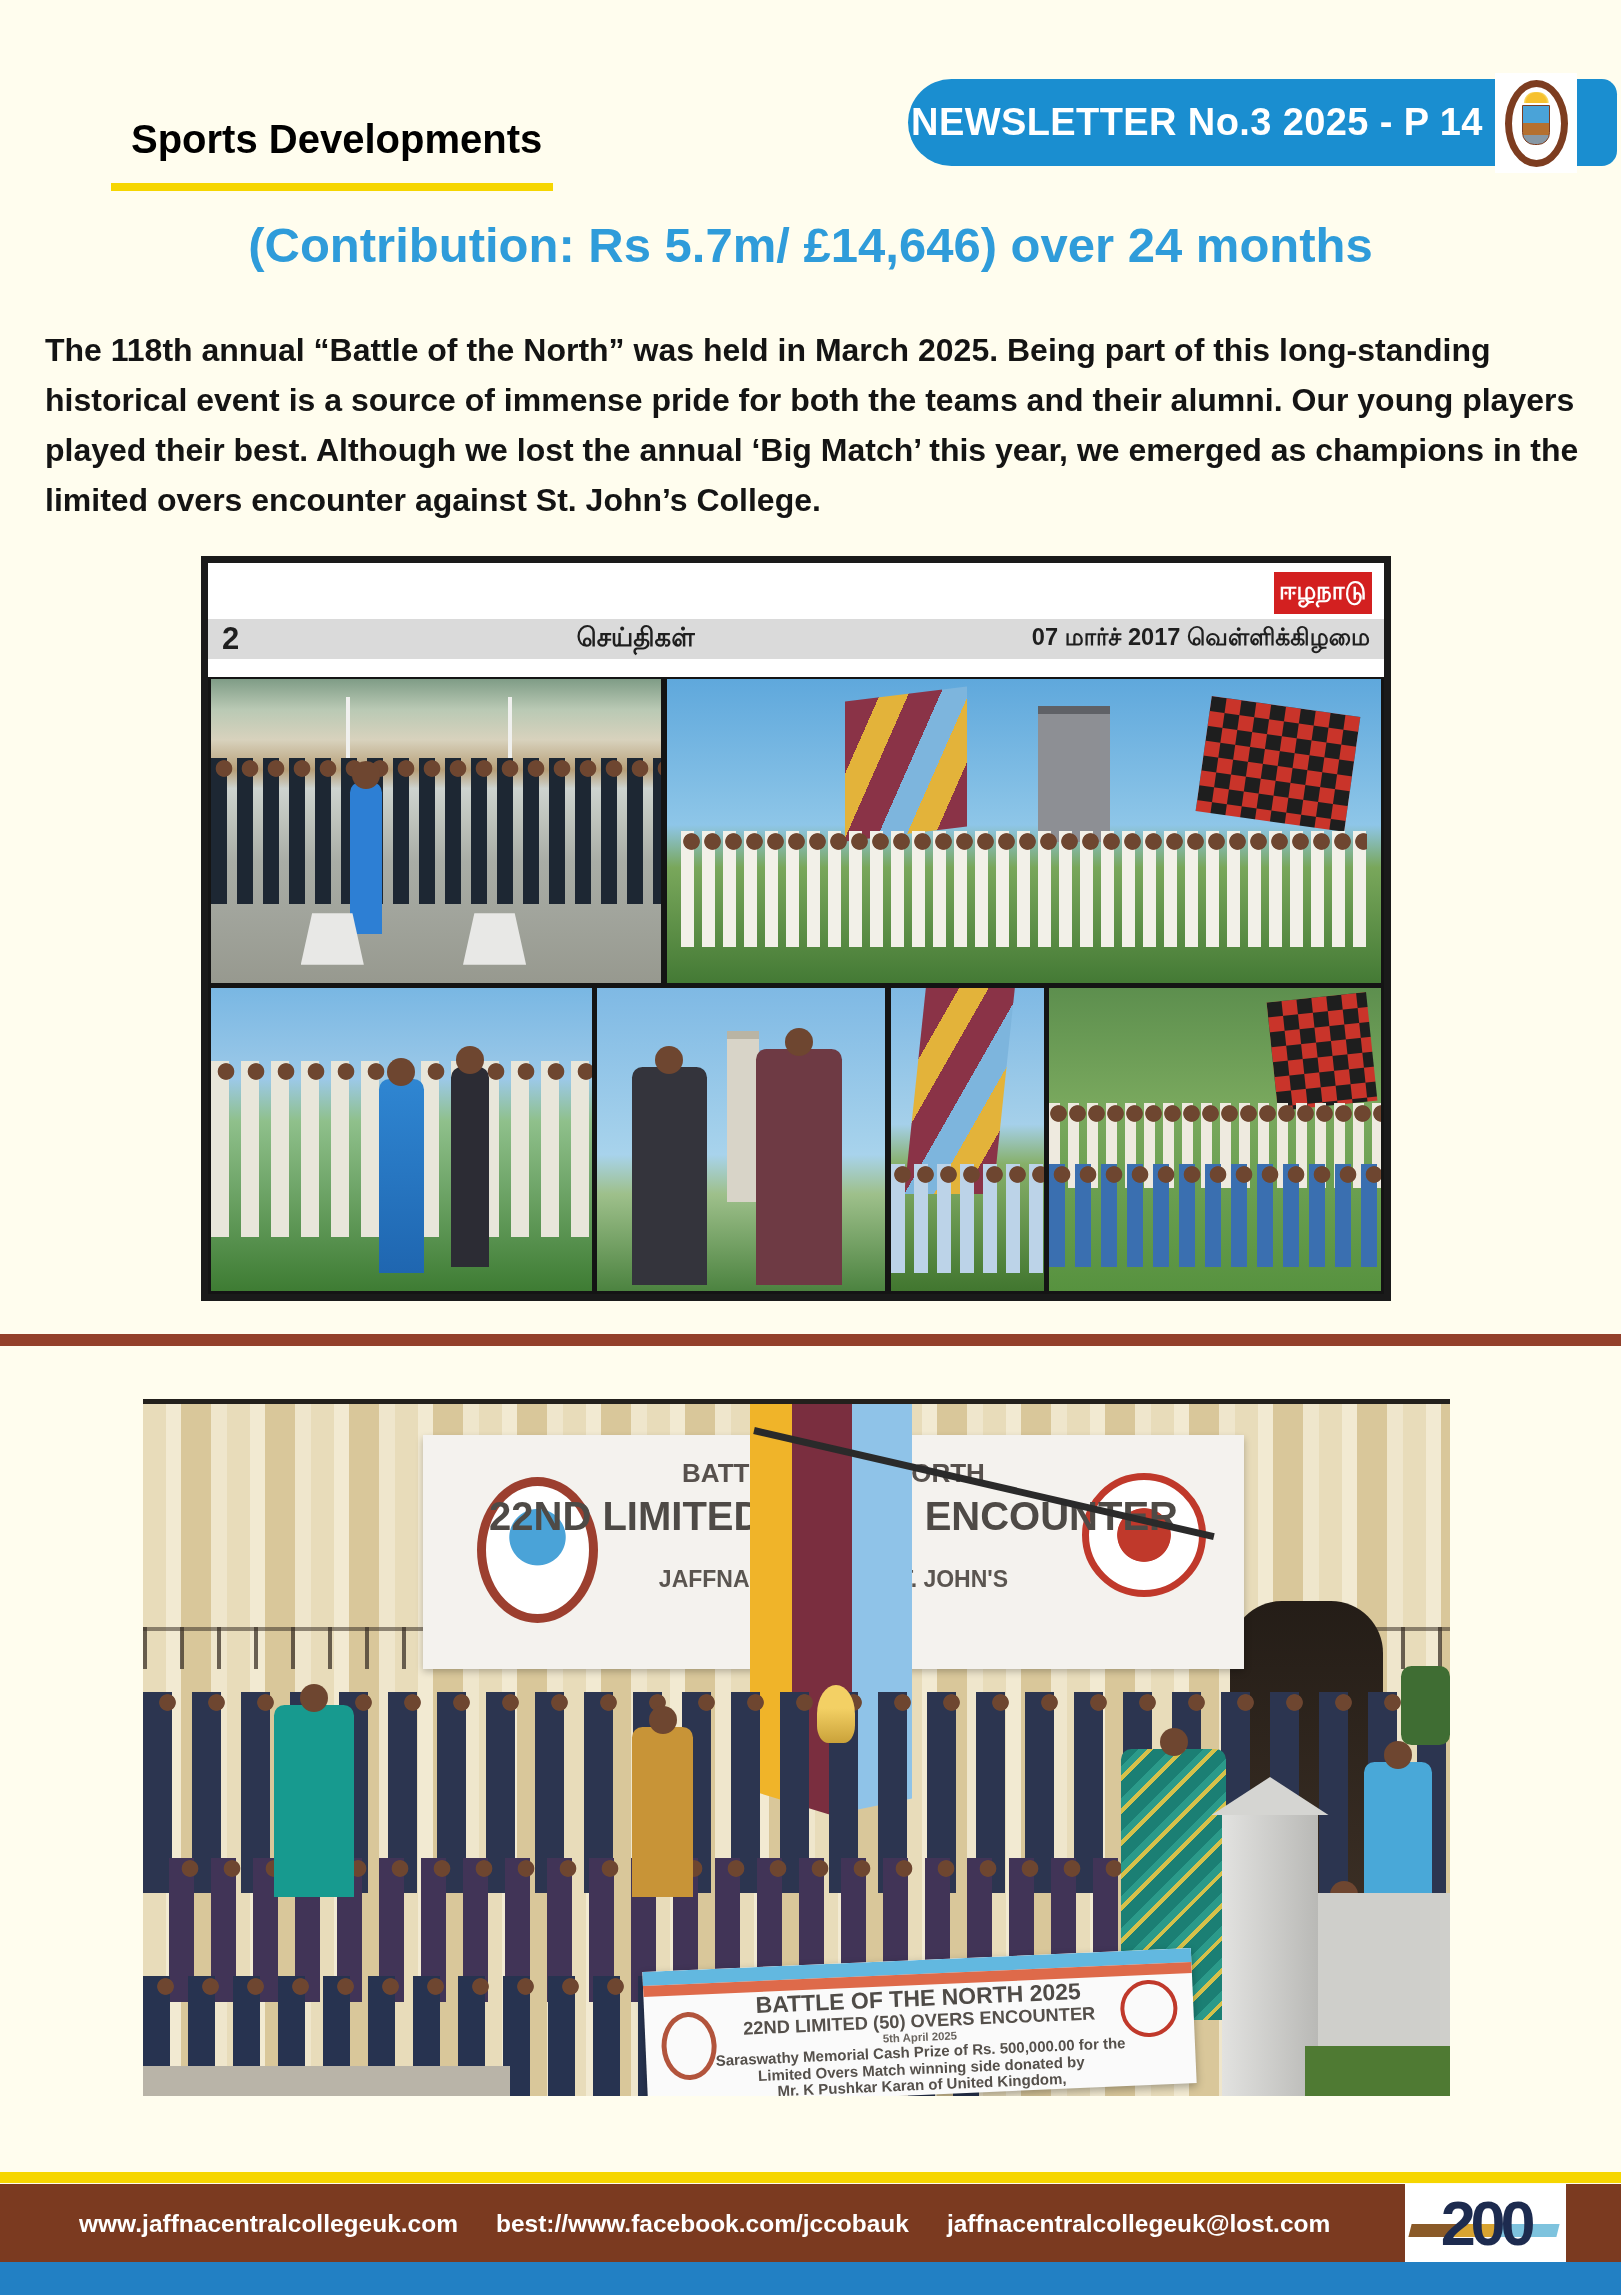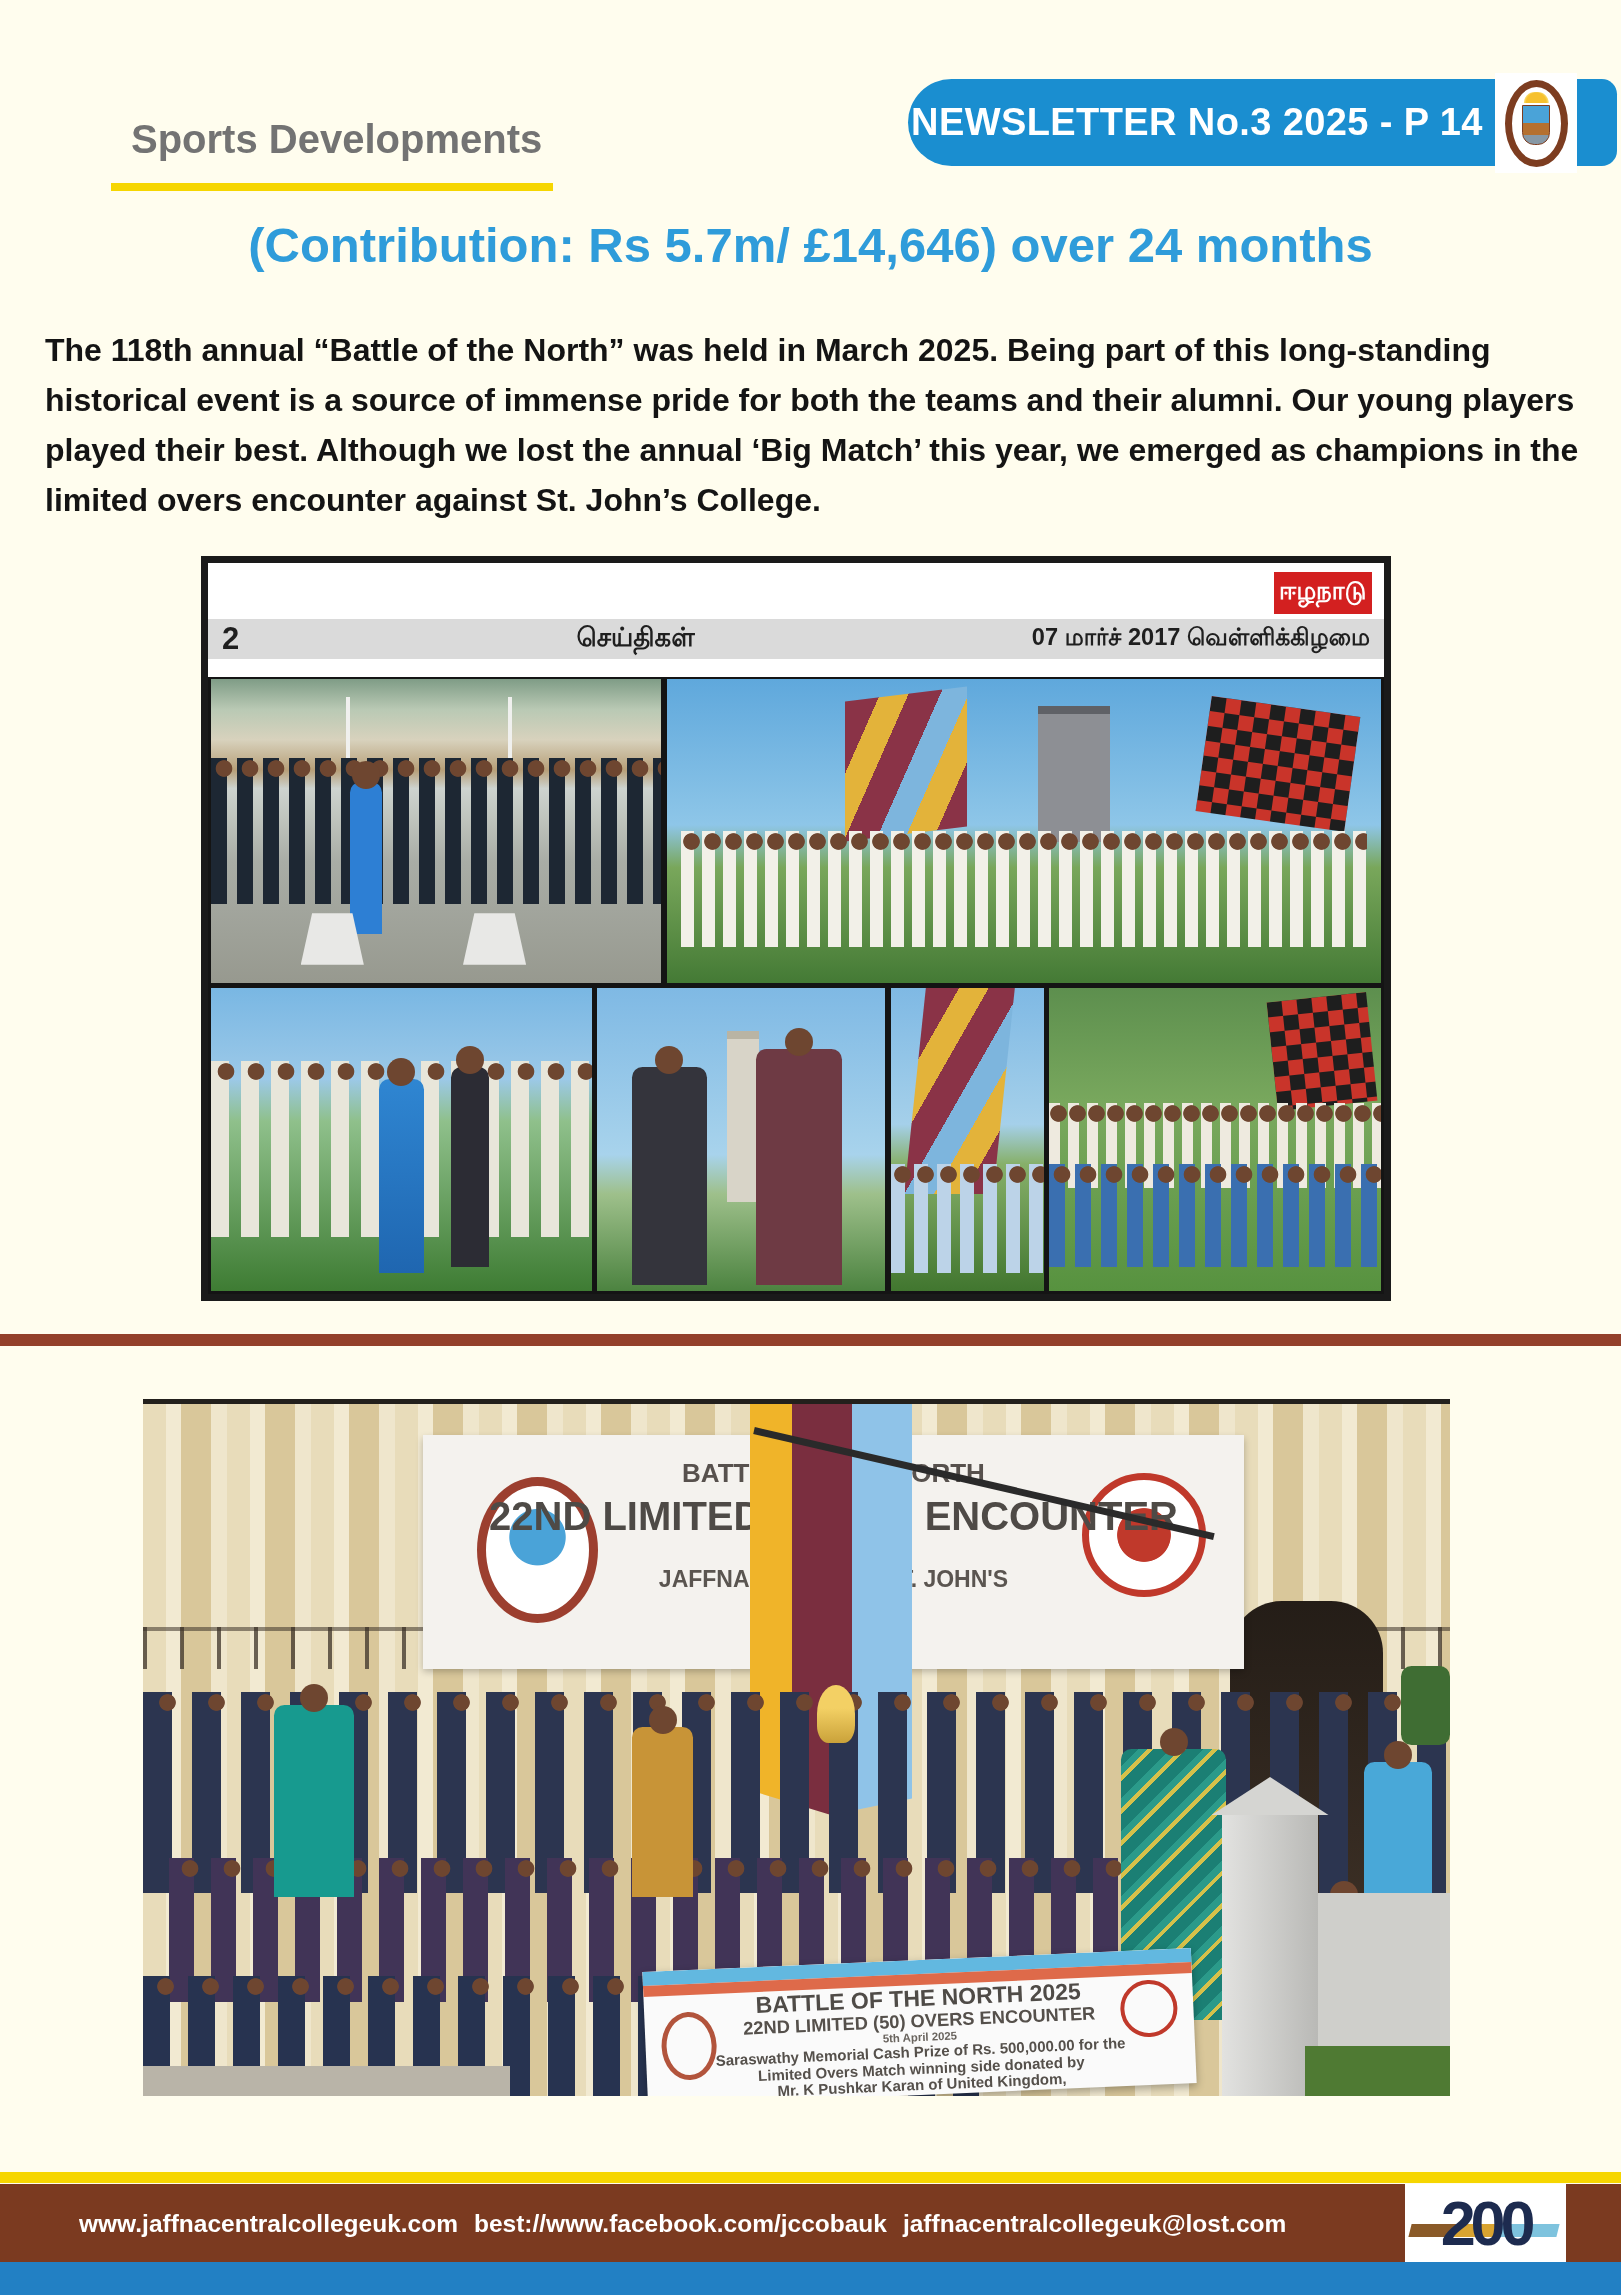--- a/index.html
+++ b/index.html
@@ -14,21 +14,21 @@
   .crest-box{position:absolute;left:1495px;top:73px;width:82px;height:100px;background:#fff;
              display:flex;align-items:center;justify-content:center;}
   .crest-oval{position:relative;width:49px;height:73px;border:7.9px solid #7d3d20;border-radius:50%;}
   .crest-sun{position:absolute;left:50%;top:5.2px;transform:translateX(-50%);width:24.5px;height:11.4px;
              background:radial-gradient(circle at 50% 100%, #f6c12e 0 60%, #f9e27a 75%, transparent 78%);
              border-radius:12.2px 12.2px 0 0;}
   .crest-shield{position:absolute;left:50%;top:18.3px;transform:translateX(-50%);width:26px;height:38px;
              background:linear-gradient(180deg,#4aa3d8 0 45%,#b5702f 45% 75%,#8798a5 75%);
              border:1.7px solid #7d3d20;border-radius:0 0 12.2px 12.2px;}
 
-  .section-title{position:absolute;left:131px;top:117px;font-size:40px;font-weight:bold;color:#737373;}
+  .section-title{position:absolute;left:131px;top:117px;font-size:40px;font-weight:bold;color:#000000;}
   .title-underline{position:absolute;left:111px;top:183px;width:442px;height:7.9px;background:#F6D600;}
   .headline{position:absolute;left:0;right:0;top:217px;text-align:center;font-size:49px;font-weight:bold;color:#2f9cda;}
   .body-text{position:absolute;left:45px;top:325px;width:1539px;font-size:32px;line-height:50px;
              font-weight:bold;color:#141414;}
 
   
   .clipping{position:absolute;left:201px;top:556px;width:1190px;height:745px;border:7.9px solid #1a1a1a;
             background:#fff;box-sizing:border-box;display:flex;flex-direction:column;}
   .np-head{position:relative;height:56px;background:#fff;flex:0 0 auto;}
   .np-logo{position:absolute;right:12.2px;top:8.7px;width:98px;height:42px;background:#d32020;color:#fff;
@@ -127,21 +127,21 @@
   .cq1{font-size:23px;font-weight:bold;color:#4f4b47;line-height:25px;}
   .cq2{font-size:18.3px;font-weight:bold;color:#55504b;line-height:20px;}
   .cq3{font-size:11.4px;font-weight:bold;color:#6a655f;line-height:13px;}
   .cq4{font-size:15px;font-weight:bold;color:#55504b;line-height:16.6px;}
   .p2-cheque-crest-l{position:absolute;left:15.7px;top:42px;width:45px;height:58px;border:5.2px solid #b2543c;border-radius:50%;}
   .p2-cheque-crest-r{position:absolute;right:15.7px;top:30px;width:49px;height:49px;border:4.4px solid #c0392b;border-radius:50%;}
 
   
   .footer-yellow{position:absolute;left:0;top:2172px;width:100%;height:11.4px;background:#F6D600;}
   .footer-brown{position:absolute;left:0;top:2184px;width:100%;height:79px;background:#7b3a20;
-          display:flex;align-items:center;gap:16px;padding-left:79px;box-sizing:border-box;}
+          display:flex;align-items:center;gap:38px;padding-left:79px;box-sizing:border-box;}
   .footer-brown a{color:#fff;font-weight:bold;font-size:24.5px;text-decoration:none;}
   .footer-blue{position:absolute;left:0;top:2262px;width:100%;height:33px;background:#2280c4;}
   .logo-box{position:absolute;left:1405px;top:2184px;width:161px;height:79px;background:#fff;
           display:flex;align-items:center;justify-content:center;overflow:hidden;}
   .logo-ribbon{position:absolute;left:5.2px;top:40px;width:148px;height:13px;transform:skewX(-14deg);
           background:linear-gradient(90deg,#8a5a28 0 30%,#d9a431 30% 60%,#7ec3de 60%);}
   .logo-200{position:relative;font-size:63px;font-weight:bold;color:#1d2b4f;letter-spacing:-5.2px;line-height:1;}
 </style>
 </head>
 <body>

